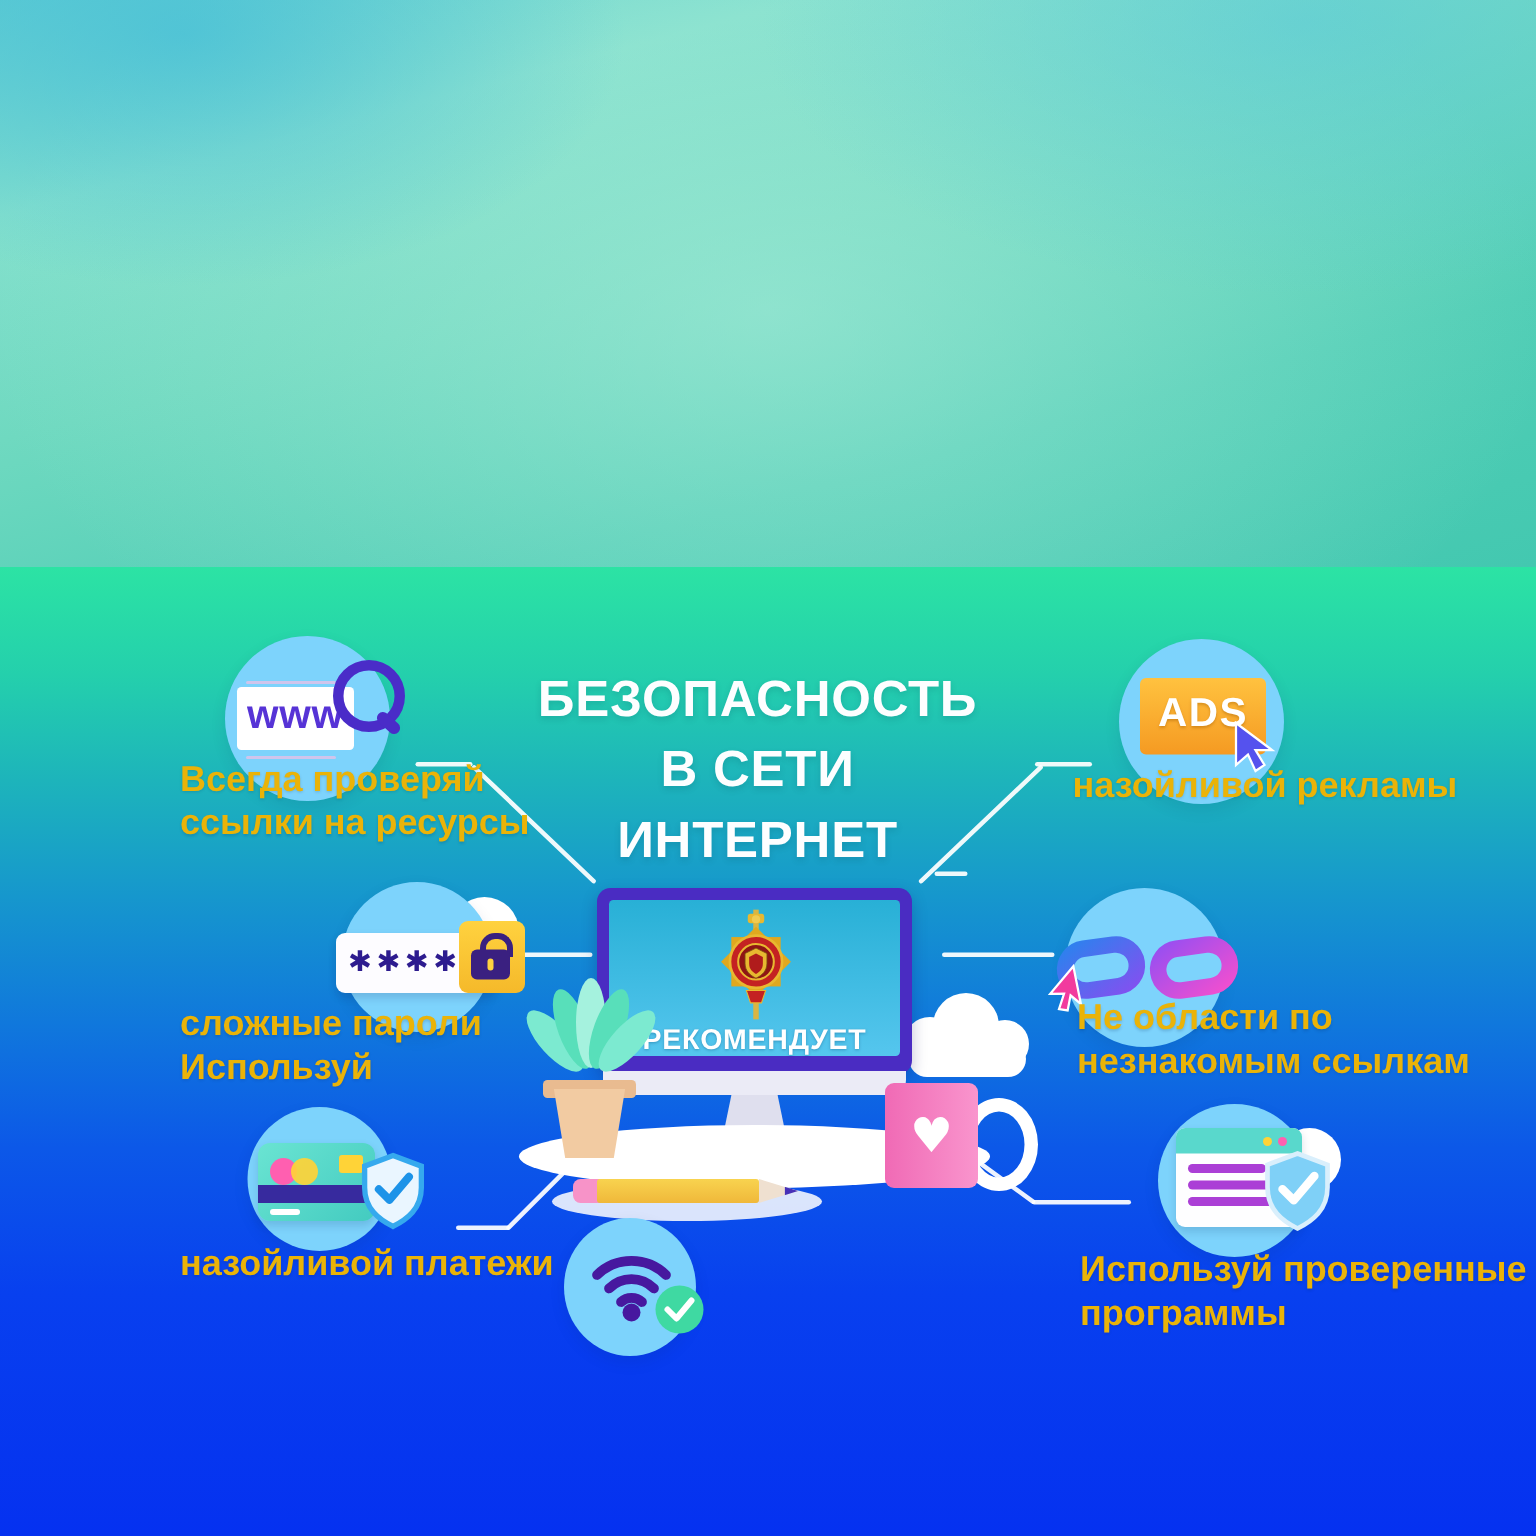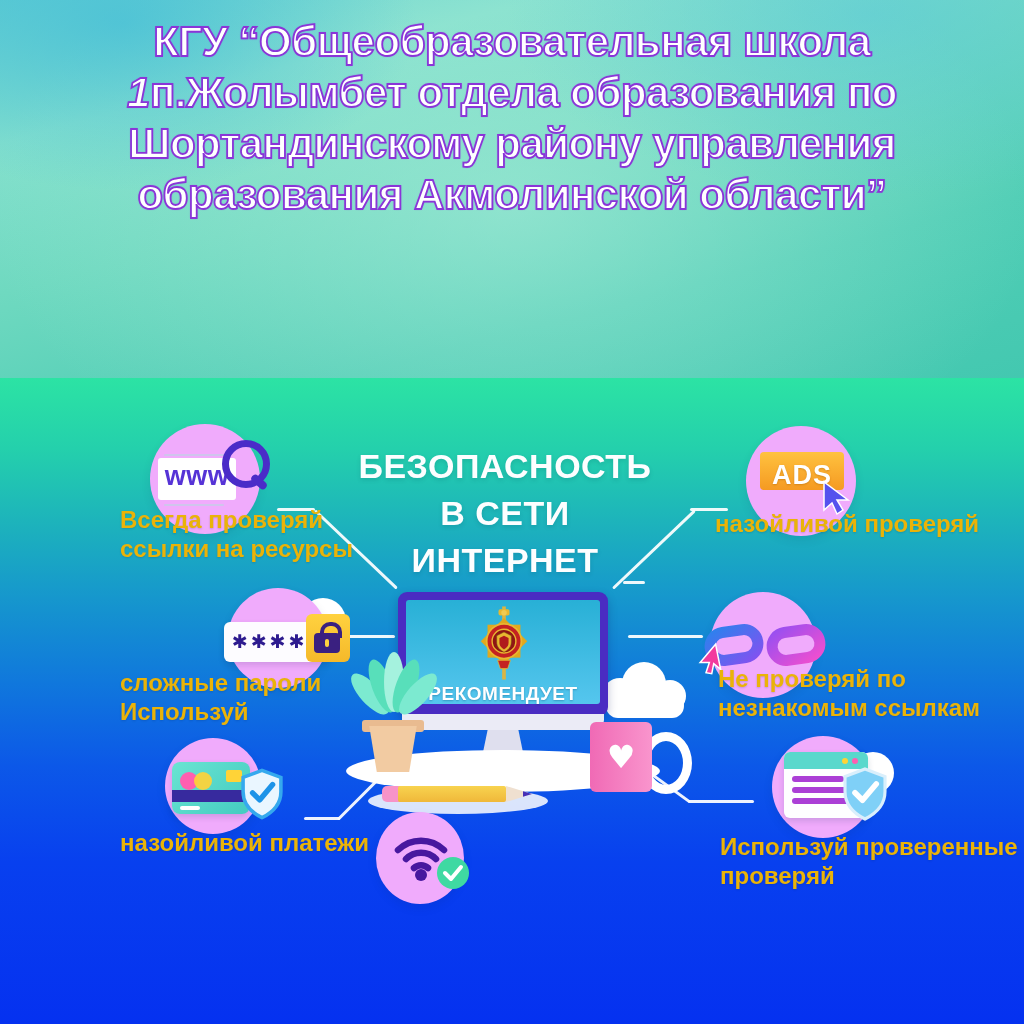--- a/index.html
+++ b/index.html
@@ -22,33 +22,33 @@
     -webkit-text-stroke:1.8px #8a35d8;text-shadow:0 0 2px #8a35d8;}
   #header .num{font-style:italic;}
   
   #title{left:330px;top:443px;width:350px;text-align:center;color:#fdfeff;
     font-weight:bold;font-size:34px;line-height:47px;letter-spacing:.5px;
     text-shadow:0 2px 4px rgba(0,70,90,.18);}
   
   .caption{color:#eab308;font-weight:bold;font-size:24px;line-height:29px;
     text-shadow:0 1px 2px rgba(0,40,90,.18);}
   
-  .blob{background:#f0abfc;border-radius:50%;box-shadow:0 4px 10px rgba(10,40,90,.10);}
+  .blob{background:#7dd3fc;border-radius:50%;box-shadow:0 4px 10px rgba(10,40,90,.10);}
   .line{background:rgba(255,255,255,.93);height:3px;border-radius:2px;}
   .diag{transform-origin:left center;}
   
   #www-rect{left:158px;top:458px;width:78px;height:42px;background:#fff;border-radius:3px;}
   #www-text{left:158px;top:461px;width:78px;text-align:center;font-weight:bold;
     font-size:27px;color:#5633d6;letter-spacing:.5px;}
   .www-dash{height:2px;background:#cfc5ec;border-radius:1px;}
   #mag-circle{left:222px;top:440px;width:34px;height:34px;border:7px solid #4a2cc8;border-radius:50%;}
   #mag-handle{left:250px;top:478px;width:18px;height:8px;background:#4a2cc8;border-radius:4px;
     transform:rotate(42deg);}
   
-  #ads-rect{left:760px;top:452px;width:84px;height:38px;border-radius:4px;
+  #ads-rect{left:760px;top:452px;width:84px;height:51px;border-radius:4px;
     background:linear-gradient(180deg,#ffc23f,#f59a22);
     color:#fff;font-weight:bold;font-size:27px;line-height:46px;text-align:center;
     letter-spacing:1px;text-shadow:0 1px 2px rgba(160,90,0,.4);}
   
   #pwd-bar{left:224px;top:622px;width:108px;height:40px;background:#fdfcff;border-radius:6px;
     box-shadow:0 3px 6px rgba(20,20,80,.15);}
   #pwd-mask{left:232px;top:630px;width:84px;font-family:"DejaVu Sans",sans-serif;
     font-size:19px;font-weight:bold;color:#2d1b8f;letter-spacing:3px;}
   #lock-box{left:306px;top:614px;width:44px;height:48px;border-radius:6px;
     background:linear-gradient(180deg,#ffd23f,#f5b92a);}
@@ -96,26 +96,20 @@
     clip-path:polygon(0 15%,100% 50%,0 85%);}
 </style>
 </head>
 <body>
 
 <div id="canvas">
 
   <div class="abs" id="bg-top"></div>
   <div class="abs" id="bg-bottom"></div>
 
-  <div class="abs" id="header">
-    <div>КГУ “Общеобразовательная школа</div>
-    <div><span class="num">1</span><span>п.Жолымбет отдела образования по</span></div>
-    <div>Шортандинскому району управления</div>
-    <div>образования Акмолинской области”</div>
-  </div>
 
   <div class="abs" id="title">
     <div>БЕЗОПАСНОСТЬ</div>
     <div>В СЕТИ</div>
     <div>ИНТЕРНЕТ</div>
   </div>
 
   <div class="abs line" style="left:277px;top:508px;width:38px;"></div>
   <div class="abs line diag" style="left:315px;top:509px;width:113px;transform:rotate(43.6deg);"></div>
   <div class="abs line" style="left:690px;top:508px;width:38px;"></div>
@@ -140,21 +134,21 @@
     <div>Всегда проверяй</div>
     <div>ссылки на ресурсы</div>
   </div>
 
   <div class="abs blob" style="left:746px;top:426px;width:110px;height:110px;"></div>
   <div class="abs" id="ads-rect">ADS</div>
   <svg class="abs" style="left:820px;top:480px;" width="36" height="38">
     <polygon points="4,2 4,30 12,23 17,34 23,30 17,20 28,20" fill="#5552ee" stroke="#fff" stroke-width="1.5"></polygon>
   </svg>
   <div class="abs caption" style="left:715px;top:509px;">
-    <div>назойливой проверяй</div>
+    <div>назойливой рекламы</div>
   </div>
 
   <div class="abs cloud-part" style="left:300px;top:598px;width:46px;height:46px;"></div>
   <div class="abs blob" style="left:228px;top:588px;width:100px;height:100px;"></div>
   <div class="abs" id="pwd-bar"></div>
   <div class="abs" id="pwd-mask">✱✱✱✱</div>
   <div class="abs" id="lock-box"></div>
   <div class="abs" id="lock-shackle"></div>
   <div class="abs" id="lock-body"></div>
   <div class="abs" id="lock-hole"></div>
@@ -175,21 +169,21 @@
           <stop offset="1" stop-color="#ef4fd0"></stop>
       </linearGradient>
     </defs>
     <rect x="10" y="17" width="48" height="28" rx="14" fill="none" stroke="url(#lg1)" stroke-width="11" transform="rotate(-8 34 31)"></rect>
     <rect x="72" y="17" width="48" height="28" rx="14" fill="none" stroke="url(#lg2)" stroke-width="11" transform="rotate(-8 96 31)"></rect>
   </svg>
   <svg class="abs" style="left:700px;top:646px;transform:rotate(40deg);" width="30" height="32">
     <polygon points="4,2 4,26 11,20 15,30 20,27 15,18 24,18" fill="#f23b9e" stroke="#fff" stroke-width="1.5"></polygon>
   </svg>
   <div class="abs caption" style="left:718px;top:664px;">
-    <div>Не проверяй по</div>
+    <div>Не области по</div>
     <div>незнакомым ссылкам</div>
   </div>
 
   <svg class="abs" style="left:598px;top:662px;" width="100" height="64">
     <circle cx="22" cy="34" r="18" fill="#fff"></circle>
       <circle cx="46" cy="22" r="22" fill="#fff"></circle>
     <circle cx="72" cy="34" r="16" fill="#fff"></circle>
       <rect x="8" y="32" width="78" height="24" rx="12" fill="#fff"></rect>
   </svg>
   <div class="abs" id="mon-frame"></div>
@@ -266,16 +260,16 @@
   <div class="abs" style="left:852px;top:758px;width:6px;height:6px;border-radius:50%;background:#ff5fb0;"></div>
   <div class="abs browser-line" style="left:792px;top:776px;width:52px;"></div>
   <div class="abs browser-line" style="left:792px;top:787px;width:64px;"></div>
   <div class="abs browser-line" style="left:792px;top:798px;width:58px;"></div>
   <svg class="abs" style="left:840px;top:766px;" width="50" height="56" viewBox="0 0 40 44">
     <path d="M20,2 L36,8 V20 C36,32 28,38 20,42 C12,38 4,32 4,20 V8 Z" fill="#7fd0f7" stroke="#d9effc" stroke-width="2.5"></path>
     <path d="M12,21 l6,6 l11,-13" fill="none" stroke="#fff" stroke-width="4.5" stroke-linecap="round" stroke-linejoin="round"></path>
   </svg>
   <div class="abs caption" style="left:720px;top:832px;">
     <div>Используй проверенные</div>
-    <div>проверяй</div>
+    <div>программы</div>
   </div>
 
 </div>
 
 </body></html>

